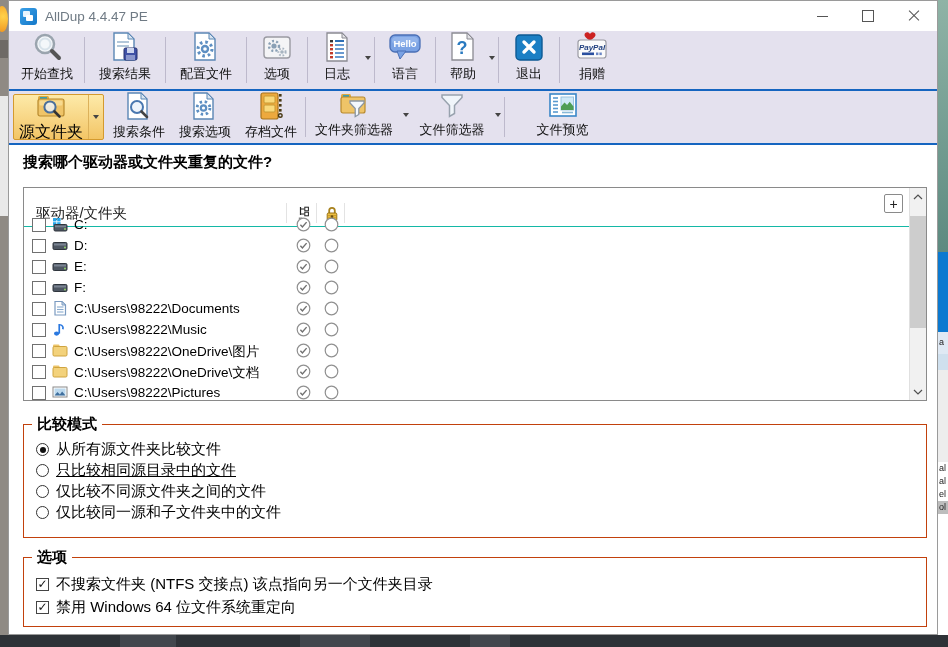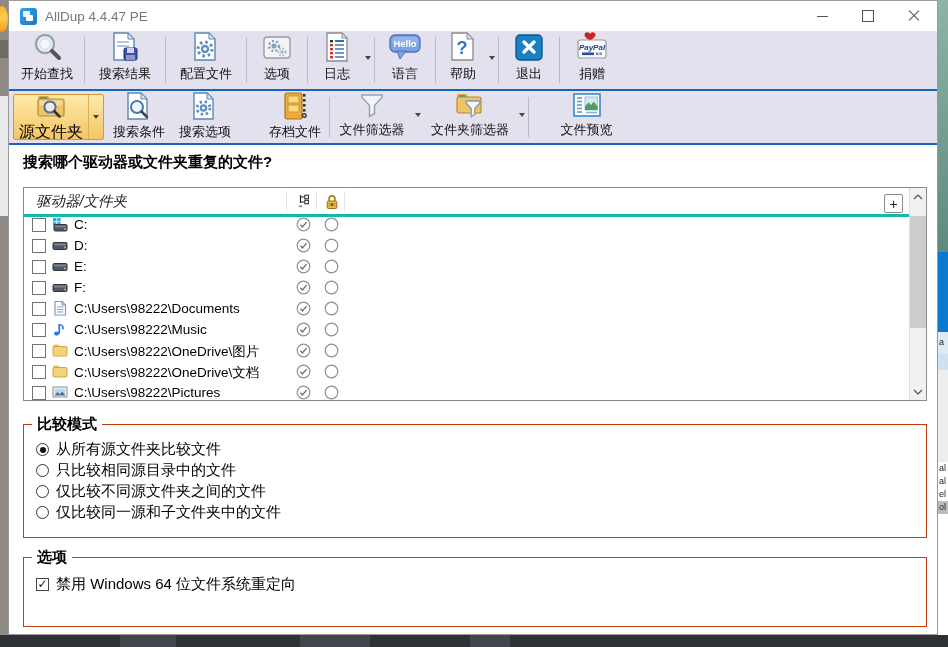--- a/index.html
+++ b/index.html
@@ -46,21 +46,21 @@
   .tb-sep{width:1px;background:#bdb9cc;margin:6px 1px;}
   .dd{width:0;height:0;border-left:3.5px solid transparent;border-right:3.5px solid transparent;border-top:4px solid #444;}
   .dd-abs{position:absolute;right:2px;top:25px;}
   .tb2-sel{display:flex;align-items:stretch;margin:3px 2px 3px 4px;border:1px solid #d49a2e;border-radius:2px;background:linear-gradient(#fdeaa9,#f3c566);}
   .tb2-sel .main{display:flex;flex-direction:column;align-items:center;justify-content:center;gap:2px;padding:0 5px;}
   .tb2-sel .arr{display:flex;align-items:center;padding:0 4px;border-left:1px solid #dcb15a;}
   
   .content{position:absolute;left:0;top:144px;right:0;bottom:0;background:#fff;}
   .heading{position:absolute;left:14px;top:8px;font-size:15px;font-weight:bold;color:#000;}
   .listbox{position:absolute;left:14px;top:42px;width:904px;height:214px;border:1px solid #8a8a8a;box-sizing:border-box;background:#fff;}
-  .list-header{position:absolute;left:0;top:0;right:17px;height:26px;border-bottom:3px solid #14b8a6;font-style:italic;}
+  .list-header{position:absolute;left:0;top:12px;right:17px;height:26px;border-bottom:1px solid #14b8a6;}
   .list-header .col-title{position:absolute;left:12px;top:4px;font-size:14.5px;color:#222;}
   .hdr-sep{position:absolute;top:3px;bottom:3px;width:1px;background:#e3e3e3;}
   .hdr-icon{position:absolute;top:5px;}
   .rows{position:absolute;left:0;top:26px;right:17px;bottom:0;overflow:hidden;}
   .lrow{position:relative;height:21px;}
   .lrow .cb{position:absolute;left:8px;top:4px;width:12px;height:12px;border:1px solid #707070;background:#fff;box-sizing:content-box;}
   .lrow .ric{position:absolute;left:28px;top:2px;width:16px;height:16px;}
   .lrow .rlbl{position:absolute;left:50px;top:3px;font-size:13.5px;color:#000;white-space:nowrap;}
   .lrow .circ1{position:absolute;left:272px;top:3px;}
   .lrow .circ2{position:absolute;left:300px;top:3px;}
@@ -296,57 +296,57 @@
             <path d="M4 2 h13 l6 6 v20 H4 z" fill="#fff" stroke="#5b87b5" stroke-width="1.4"></path>
             <path d="M17 2 l6 6 h-6 z" fill="#d8e4f0" stroke="#5b87b5"></path>
             <circle cx="13.5" cy="17" r="6.4" fill="none" stroke="#5e8fc2" stroke-width="2.8" stroke-dasharray="2.4 2.7"></circle>
             <circle cx="13.5" cy="17" r="3.8" fill="#5e8fc2"></circle>
             <circle cx="13.5" cy="17" r="1.6" fill="#fff"></circle>
           </svg>
       </span>
       <span class="lbl">搜索选项</span>
     </div>
 
-    <div class="tb-item" style="width:66px;margin-left:24px;">
+    <div class="tb-item" style="width:66px;">
       <span>
         <svg width="30" height="30">
             <rect x="5" y="2" width="17" height="26" rx="2" fill="#eda93e" stroke="#a8751d" stroke-width="1.2"></rect>
             <rect x="8" y="5" width="11" height="7" rx="1" fill="#f9d97b" stroke="#c79a35"></rect>
             <rect x="8" y="14" width="11" height="7" rx="1" fill="#f9d97b" stroke="#c79a35"></rect>
             <rect x="23" y="3" width="2.6" height="2.6" fill="#4a3a14"></rect>
             <rect x="23" y="8" width="2.6" height="2.6" fill="#4a3a14"></rect>
             <rect x="23" y="13" width="2.6" height="2.6" fill="#4a3a14"></rect>
             <rect x="23" y="18" width="2.6" height="2.6" fill="#4a3a14"></rect>
             <circle cx="24.3" cy="24.5" r="1.8" fill="none" stroke="#4a3a14" stroke-width="1.4"></circle>
           </svg>
       </span>
       <span class="lbl">存档文件</span>
     </div>
     <div class="tb-sep"></div>
 
-    <div class="tb-item" style="width:92px;padding-right:10px;">
-      <span>
-        <svg width="28" height="28">
-            <path d="M4 4 h20 v2.5 l-7.5 8 v8 l-5 3 v-11 l-7.5-8 z" fill="#f0f5fa" stroke="#98a2ae" stroke-width="1.5"></path>
-          </svg>
-      </span>
-      <span class="lbl">文件筛选器</span>
-      <span class="dd dd-abs" style="top:22px;"></span>
-    </div>
-
     <div class="tb-item" style="width:104px;padding-right:10px;">
       <span>
         <svg width="30" height="28">
             <rect x="2" y="3" width="10" height="6" rx="1.5" fill="#dca83f"></rect>
             <rect x="4" y="4" width="6" height="2" fill="#3aa0b0"></rect>
             <rect x="2" y="6" width="24" height="16" rx="2" fill="#efc468" stroke="#b88a2e" stroke-width="1.2"></rect>
             <path d="M11 10 h14 v2 l-5.2 5.5 v6 l-3.6 2.2 v-8.2 l-5.2-5.5 z" fill="#f4f8fc" stroke="#8a95a2" stroke-width="1.3"></path>
           </svg>
       </span>
       <span class="lbl">文件夹筛选器</span>
+      <span class="dd dd-abs" style="top:22px;"></span>
+    </div>
+
+    <div class="tb-item" style="width:92px;padding-right:10px;">
+      <span>
+        <svg width="28" height="28">
+            <path d="M4 4 h20 v2.5 l-7.5 8 v8 l-5 3 v-11 l-7.5-8 z" fill="#f0f5fa" stroke="#98a2ae" stroke-width="1.5"></path>
+          </svg>
+      </span>
+      <span class="lbl">文件筛选器</span>
       <span class="dd dd-abs" style="top:22px;"></span>
     </div>
     <div class="tb-sep"></div>
 
     <div class="tb-item" style="width:74px;padding-left:39px;">
       <span>
         <svg width="32" height="28">
             <rect x="3" y="3" width="26" height="22" fill="#fff" stroke="#3a87c8" stroke-width="1.6"></rect>
             <line x1="6" y1="7" x2="11" y2="7" stroke="#5a9ad0" stroke-width="1.6"></line>
             <line x1="6" y1="10.5" x2="11" y2="10.5" stroke="#5a9ad0" stroke-width="1.6"></line>
@@ -624,39 +624,43 @@
       </div>
     </div>
 
     <div class="groupbox" style="top:279px;height:114px;">
       <div class="gtitle">比较模式</div>
       <div style="padding-top:14px;">
         <div class="opt-row" style="height:21px;">
           <span class="radio on"></span>
           <span>从所有源文件夹比较文件</span>
         </div>
-        <div class="opt-row" style="height:21px;">
+        <div class="opt-row" style="height:21px;text-decoration:underline;">
           <span class="radio"></span>
           <span>只比较相同源目录中的文件</span>
         </div>
         <div class="opt-row" style="height:21px;">
           <span class="radio"></span>
           <span>仅比较不同源文件夹之间的文件</span>
         </div>
         <div class="opt-row" style="height:21px;text-align:right;">
           <span class="radio"></span>
           <span>仅比较同一源和子文件夹中的文件</span>
         </div>
       </div>
     </div>
 
     <div class="groupbox" style="top:412px;height:70px;">
       <div class="gtitle">选项</div>
       <div style="padding-top:15px;">
         <div class="opt-row" style="height:23px;">
           <span class="check on"></span>
+          <span>不搜索文件夹 (NTFS 交接点) 该点指向另一个文件夹目录</span>
+        </div>
+        <div class="opt-row" style="height:23px;">
+          <span class="check on"></span>
           <span>禁用 Windows 64 位文件系统重定向</span>
         </div>
       </div>
     </div>
 
   </div>
 </div>
 
 </body></html>

